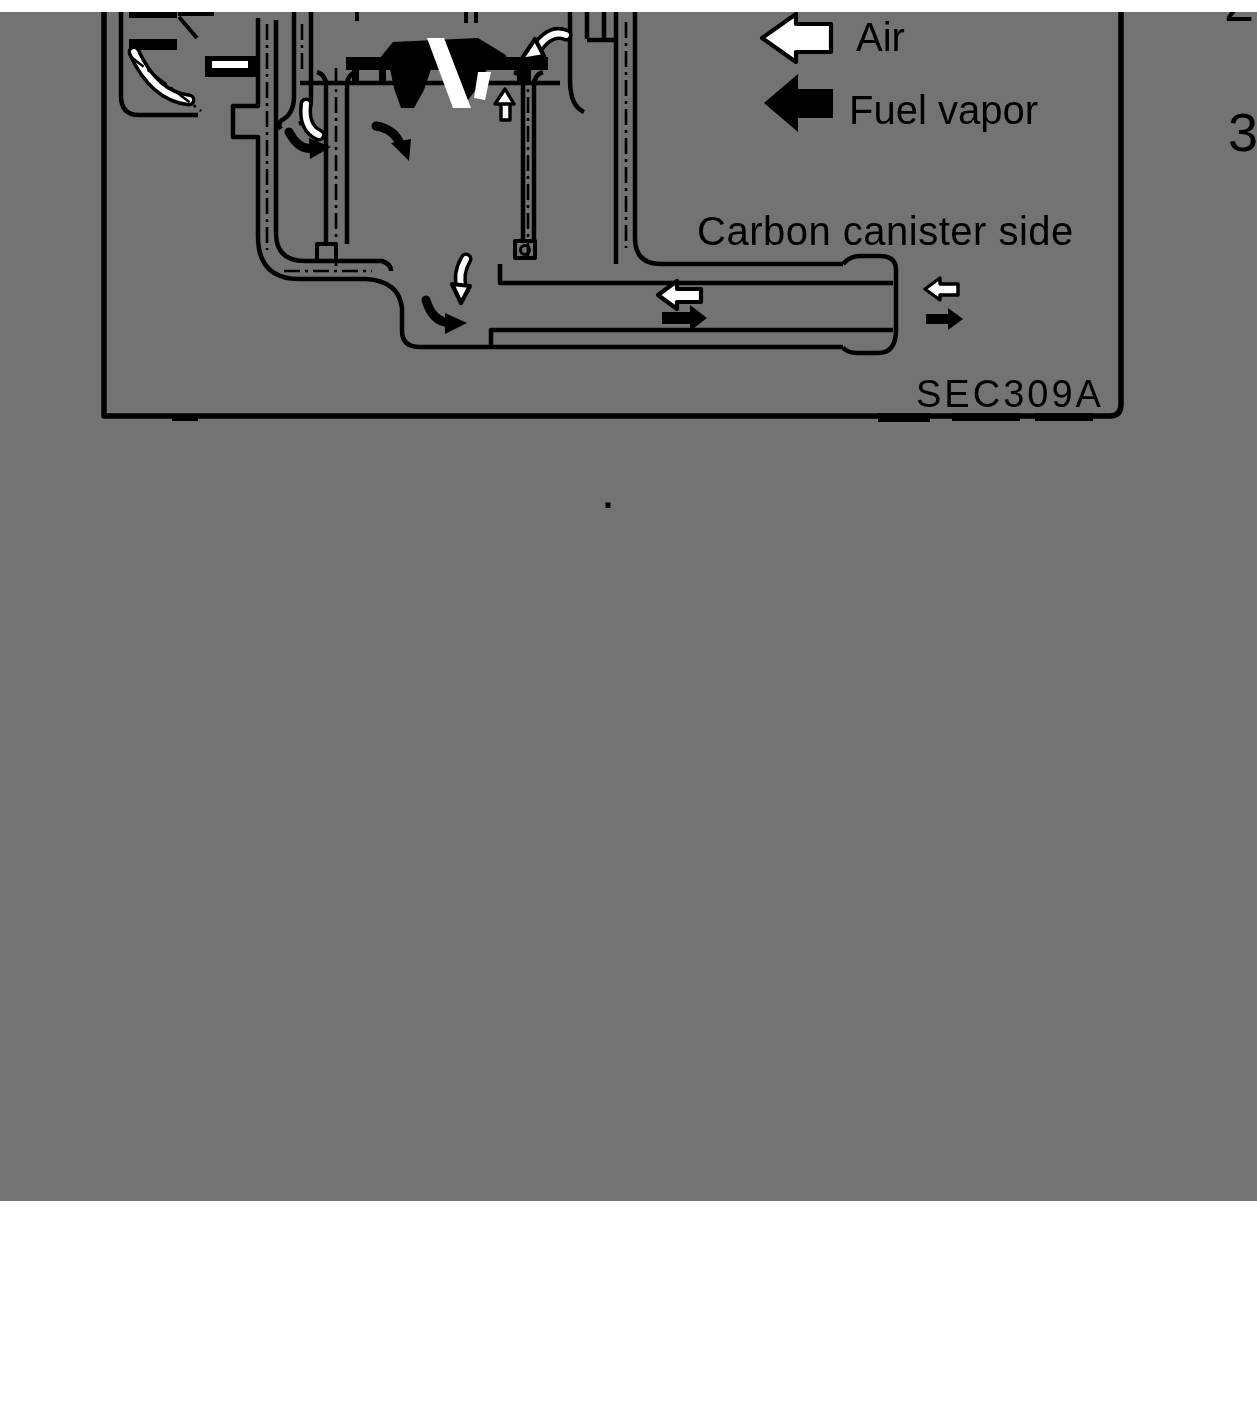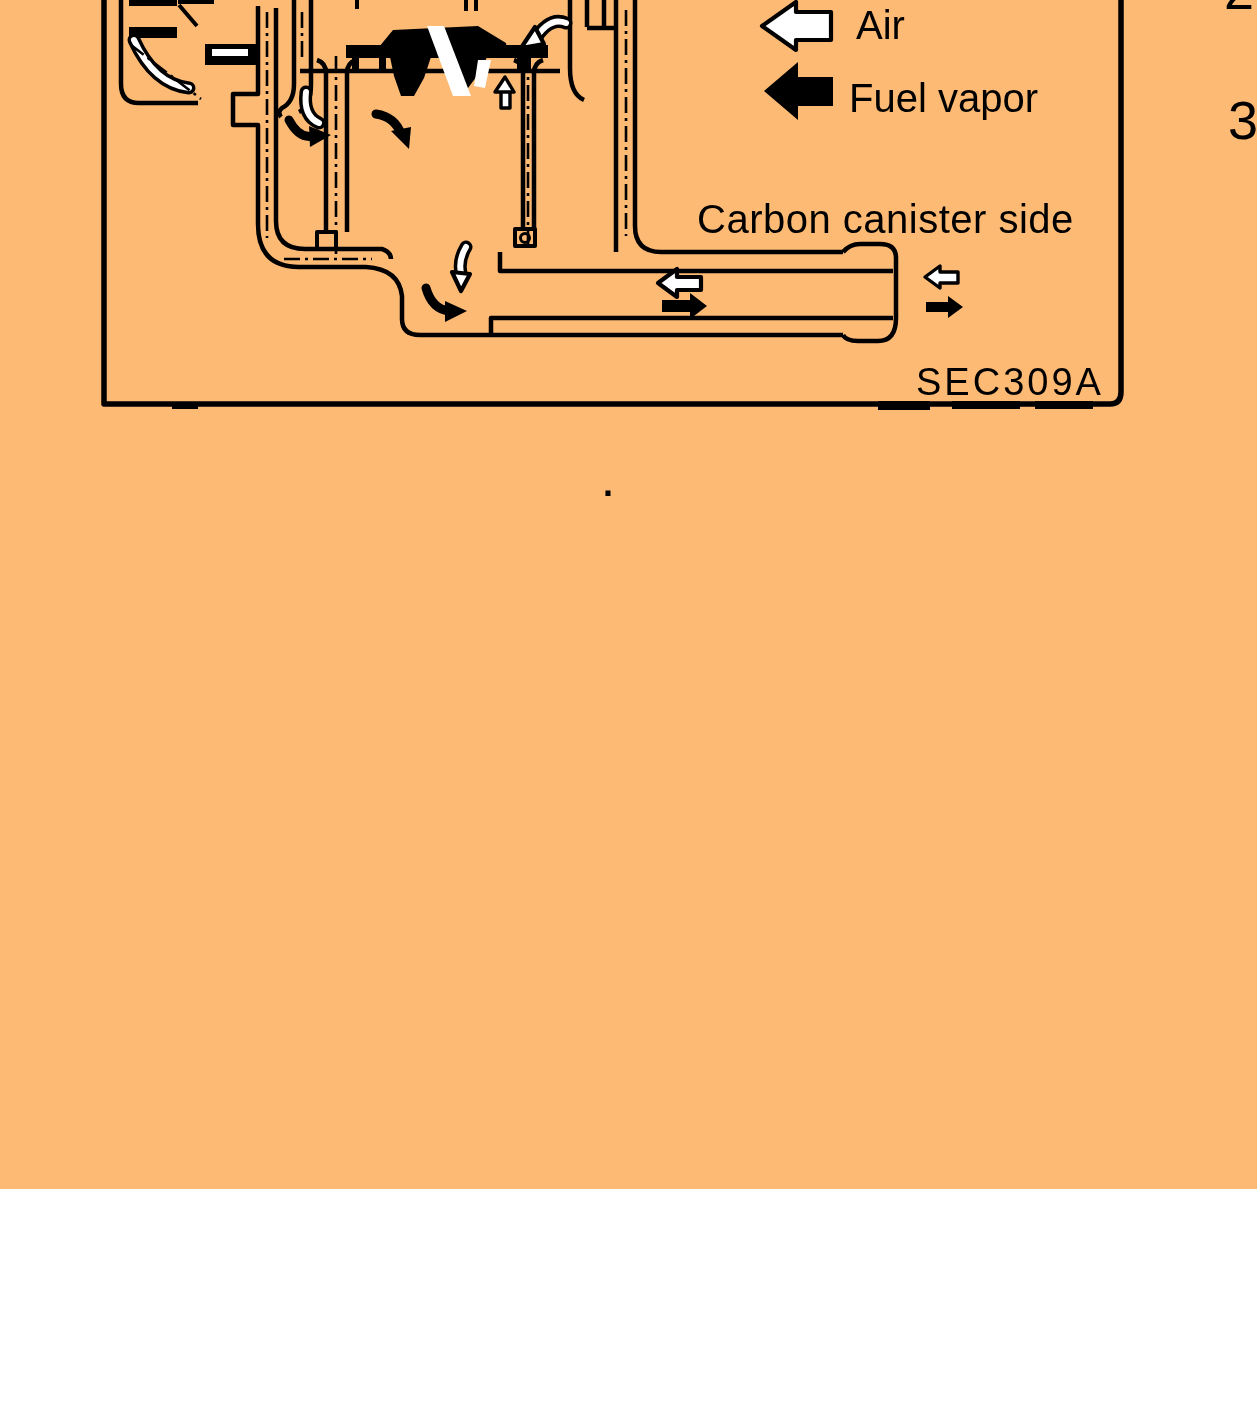--- a/index.html
+++ b/index.html
@@ -1,17 +1,17 @@
 <!DOCTYPE html>
 <html><head>
 <meta charset="utf-8">
 <style>
   html,body{margin:0;padding:0;background:#ffffff;}
-  .page{position:relative;width:1257px;height:1189px;background:#fdba74;overflow:hidden;
-        font-family:"Liberation Sans", sans-serif;}
+  .page{position:relative;width:1257px;height:1189px;background:#737373;overflow:hidden;
+        font-family:"Liberation Sans", sans-serif;margin-top:12px;}
   svg{position:absolute;left:0;top:0;display:block;}
   .ln{fill:none;stroke:#000;stroke-width:4.5;stroke-linejoin:round;stroke-linecap:butt;}
   .ln5{fill:none;stroke:#000;stroke-width:5.5;stroke-linejoin:round;}
   .thin{fill:none;stroke:#000;stroke-width:4;stroke-linejoin:round;}
   .cl{fill:none;stroke:#000;stroke-width:2.6;stroke-dasharray:16 5 3 5;}
   .blk{fill:#000;stroke:none;}
   .wht{fill:#fff;stroke:none;}
   .bandK{fill:none;stroke:#000;stroke-width:13;stroke-linecap:round;}
   .bandW{fill:none;stroke:#fff;stroke-width:6;stroke-linecap:round;}
   .oarr{fill:#fff;stroke:#000;stroke-width:4.2;stroke-linejoin:round;}

